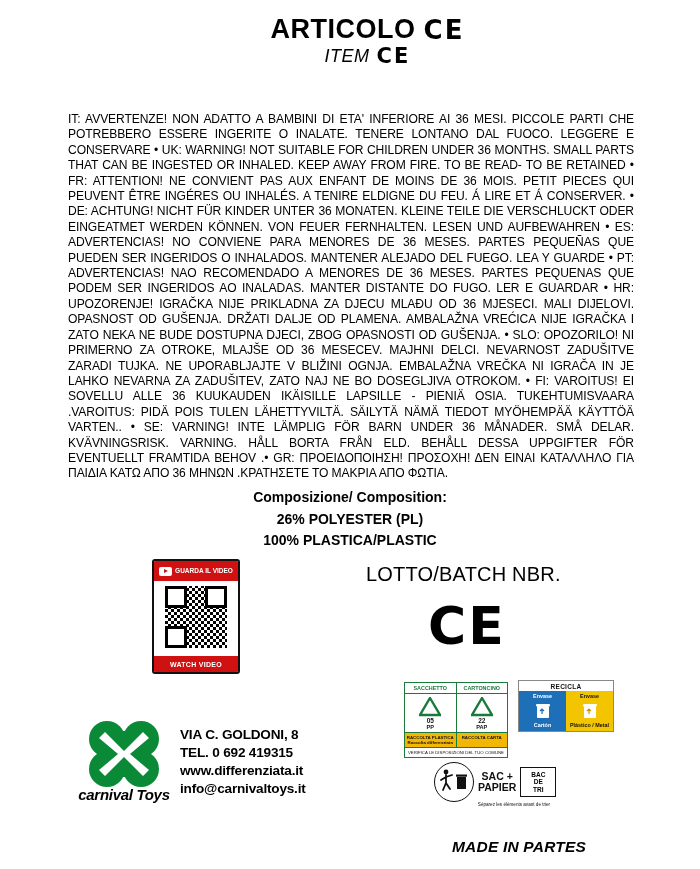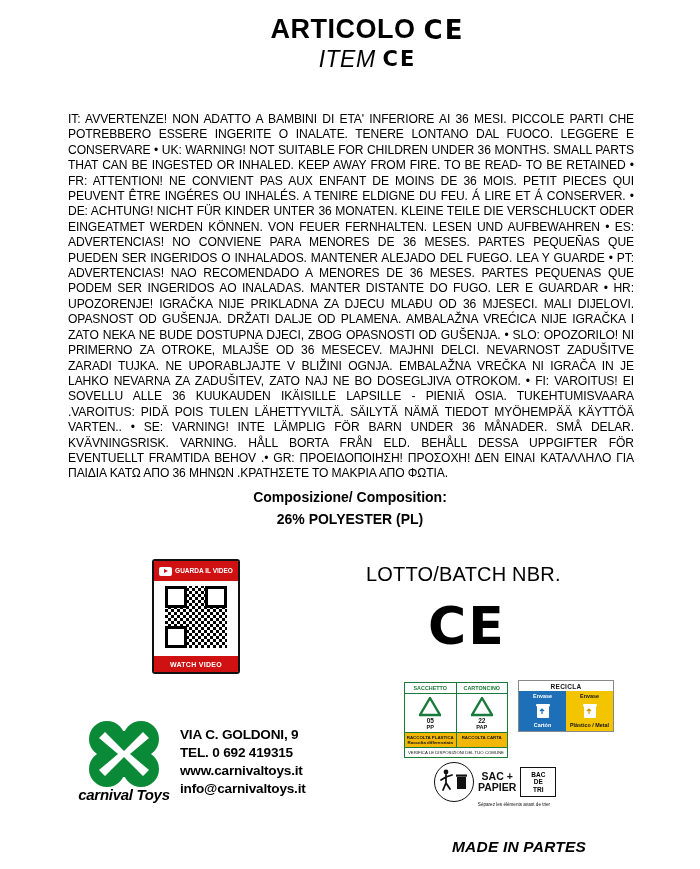--- a/index.html
+++ b/index.html
@@ -34,21 +34,21 @@
     letter-spacing: 0.5px;
   }
   .header-line2 {
     display: flex;
     align-items: center;
     justify-content: center;
     gap: 7px;
     margin-top: 1px;
   }
   .item {
-    font-size: 23px;
+    font-size: 18px;
     font-style: italic;
     letter-spacing: 0.5px;
   }
 
   
   .ce-mark {
     display: inline-flex;
     align-items: center;
     gap: 2px;
     line-height: 1;
@@ -395,20 +395,21 @@
         <span class="e">E</span>
     </span>
   </div>
 </div>
 
 <div class="warnings">IT: AVVERTENZE! NON ADATTO A BAMBINI DI ETA' INFERIORE AI 36 MESI. PICCOLE PARTI CHE POTREBBERO ESSERE INGERITE O INALATE. TENERE LONTANO DAL FUOCO. LEGGERE E CONSERVARE • UK: WARNING! NOT SUITABLE FOR CHILDREN UNDER 36 MONTHS. SMALL PARTS THAT CAN BE INGESTED OR INHALED. KEEP AWAY FROM FIRE. TO BE READ- TO BE RETAINED • FR: ATTENTION! NE CONVIENT PAS AUX ENFANT DE MOINS DE 36 MOIS. PETIT PIECES QUI PEUVENT ÊTRE  INGÉRES OU INHALÉS. A TENIRE ELDIGNE DU FEU. Á LIRE ET Á CONSERVER. • DE: ACHTUNG! NICHT FÜR KINDER UNTER 36 MONATEN. KLEINE TEILE DIE VERSCHLUCKT ODER EINGEATMET WERDEN KÖNNEN. VON FEUER FERNHALTEN. LESEN UND AUFBEWAHREN • ES: ADVERTENCIAS! NO CONVIENE PARA MENORES DE 36 MESES. PARTES PEQUEÑAS QUE PUEDEN SER INGERIDOS O INHALADOS. MANTENER ALEJADO DEL FUEGO. LEA Y GUARDE • PT: ADVERTENCIAS! NAO RECOMENDADO A MENORES DE 36 MESES. PARTES PEQUENAS QUE PODEM SER INGERIDOS AO INALADAS. MANTER DISTANTE DO FUGO. LER E GUARDAR • HR: UPOZORENJE! IGRAČKA NIJE PRIKLADNA ZA DJECU MLAĐU OD 36 MJESECI. MALI DIJELOVI. OPASNOST OD GUŠENJA. DRŽATI DALJE OD PLAMENA. AMBALAŽNA VREĆICA NIJE IGRAČKA I ZATO NEKA NE BUDE DOSTUPNA DJECI, ZBOG OPASNOSTI OD GUŠENJA. • SLO: OPOZORILO! NI PRIMERNO ZA OTROKE, MLAJŠE OD 36 MESECEV. MAJHNI DELCI. NEVARNOST ZADUŠITVE ZARADI TUJKA. NE UPORABLJAJTE V BLIŽINI OGNJA. EMBALAŽNA VREČKA NI IGRAČA IN JE LAHKO NEVARNA ZA ZADUŠITEV, ZATO NAJ NE BO DOSEGLJIVA OTROKOM. • FI: VAROITUS! EI SOVELLU ALLE 36 KUUKAUDEN IKÄISILLE LAPSILLE - PIENIÄ OSIA. TUKEHTUMISVAARA .VAROITUS: PIDÄ POIS TULEN LÄHETTYVILTÄ. SÄILYTÄ NÄMÄ TIEDOT MYÖHEMPÄÄ KÄYTTÖÄ VARTEN.. • SE: VARNING! INTE LÄMPLIG FÖR BARN UNDER 36 MÅNADER. SMÅ DELAR. KVÄVNINGSRISK. VARNING. HÅLL BORTA FRÅN ELD. BEHÅLL DESSA UPPGIFTER FÖR EVENTUELLT FRAMTIDA BEHOV .• GR: ΠΡΟΕΙΔΟΠΟΙΗΣΗ! ΠΡΟΣΟΧΗ! ΔΕΝ ΕΙΝΑΙ ΚΑΤΑΛΛΗΛΟ ΓΙΑ ΠΑΙΔΙΑ ΚΑΤΩ ΑΠΟ 36 ΜΗΝΩΝ .ΚΡΑΤΗΣΕΤΕ ΤΟ ΜΑΚΡΙΑ ΑΠΟ ΦΩΤΙΑ.</div>
 
 <div class="composition">
   <div>Composizione/ Composition:</div>
   <div>26% POLYESTER (PL)</div>
+  <div>100% PLASTICA/PLASTIC</div>
 </div>
 
 <div class="video-badge">
   <div class="vb-top">
     <span class="yt-glyph"></span>
     <span>GUARDA IL VIDEO</span>
   </div>
   <div class="qr">
       <span class="qr-bl"></span>
     </div>
@@ -517,20 +518,20 @@
           <circle cx="22" cy="51" r="18"></circle>
           <circle cx="56" cy="51" r="18"></circle>
           <rect x="14" y="13" width="50" height="46" rx="6"></rect>
         </g>
         <path d="M20 14 L39 33 L58 14 L64 20 L45 36 L64 52 L58 58 L39 39 L20 58 L14 52 L33 36 L14 20 Z" fill="#ffffff"></path>
       </svg>
     </div>
     <div class="logo-name">carnival Toys</div>
   </div>
   <div class="company-info">
-    <div>VIA C. GOLDONI, 9</div>
+    <div>VIA C. GOLDONI, 8</div>
     <div>TEL. 0 692 419315</div>
-    <div>www.carnivaltoys.it</div>
+    <div>www.differenziata.it</div>
     <div>info@carnivaltoys.it</div>
   </div>
 </div>
 
 <div class="made-in">MADE IN PARTES</div>
 
 </body></html>

